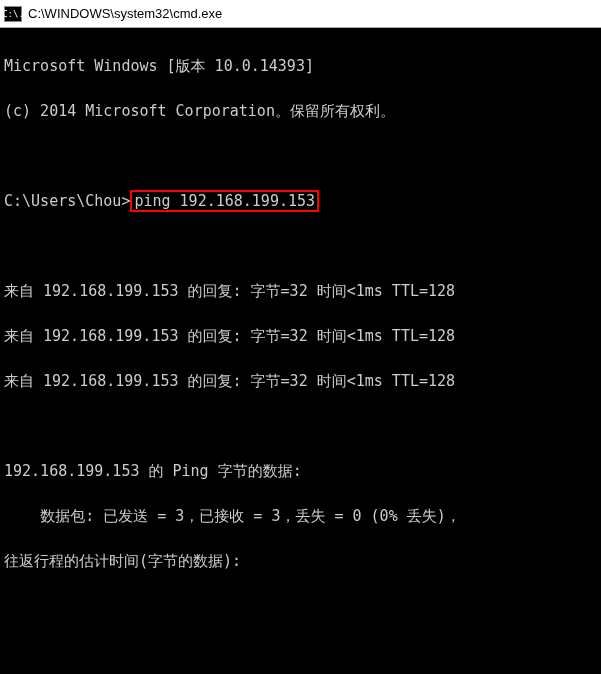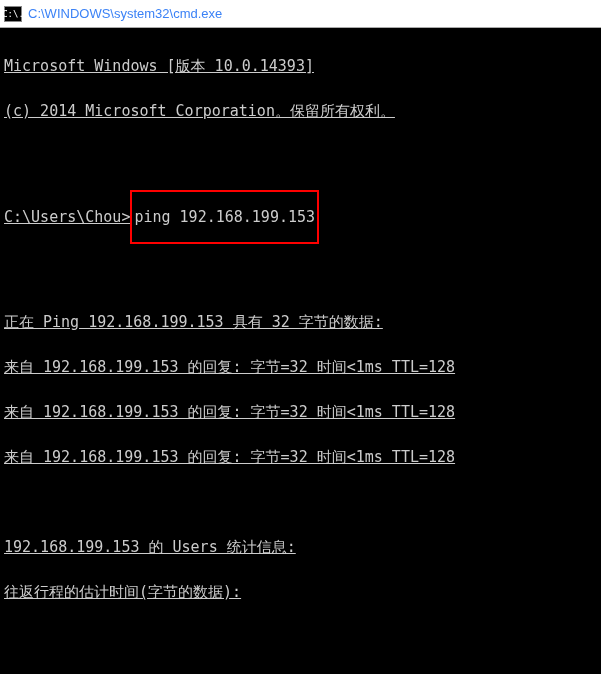--- a/index.html
+++ b/index.html
@@ -30,57 +30,57 @@
       justify-content: center;
       color: #fff;
       font-size: 9px;
       margin-right: 6px;
       font-family: monospace;
       border: 1px solid #888;
     }
     .titlebar-text {
       font-family: 'Segoe UI', sans-serif;
       font-size: 13px;
-      color: #3b82f6;
+      color: #000000;
     }
     .terminal {
       padding: 4px 4px;
       line-height: 1.5;
       white-space: pre-wrap;
       word-break: break-all;
     }
-    .line { display: block; min-height: 1.5em; text-decoration: underline; }
+    .line { display: block; min-height: 1.5em; }
     .highlight {
       border: 2px solid #ff0000;
-      padding: 16px 2px;
+      padding: 0 2px;
       display: inline-block;
       line-height: 1.2;
     }
     .prompt-part { display: inline; }
   </style>
 </head>
 <body>
 
 <div class="titlebar">
   <span class="titlebar-icon">C:\.</span>
   <span class="titlebar-text">C:\WINDOWS\system32\cmd.exe</span>
 </div>
 
 <div class="terminal">
 <span class="line">Microsoft Windows [版本 10.0.14393]</span>
 <span class="line">(c) 2014 Microsoft Corporation。保留所有权利。</span>
 <span class="line"></span>
 <span class="line"><span class="prompt-part">C:\Users\Chou&gt;</span><span class="highlight">ping 192.168.199.153</span></span>
 <span class="line"></span>
-<span class="line">正在 Ping 192.168.199.153 具有 32 字节的数据:</span>
 <span class="line">来自 192.168.199.153 的回复: 字节=32 时间&lt;1ms TTL=128</span>
 <span class="line">来自 192.168.199.153 的回复: 字节=32 时间&lt;1ms TTL=128</span>
 <span class="line">来自 192.168.199.153 的回复: 字节=32 时间&lt;1ms TTL=128</span>
 <span class="line"></span>
-<span class="line">192.168.199.153 的 Users 统计信息:</span>
+<span class="line">192.168.199.153 的 Ping 字节的数据:</span>
+<span class="line">    数据包: 已发送 = 3，已接收 = 3，丢失 = 0 (0% 丢失)，</span>
 <span class="line">往返行程的估计时间(字节的数据):</span>
 
 
 
 
 
 
 
 
 

